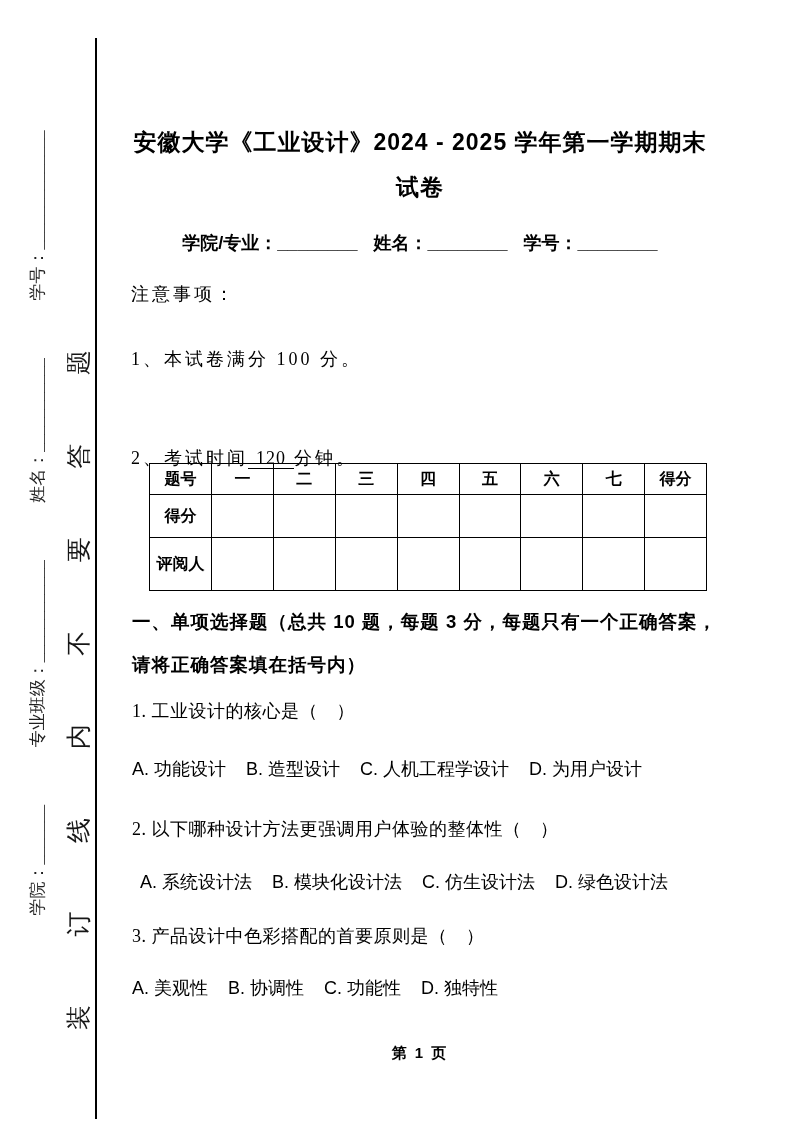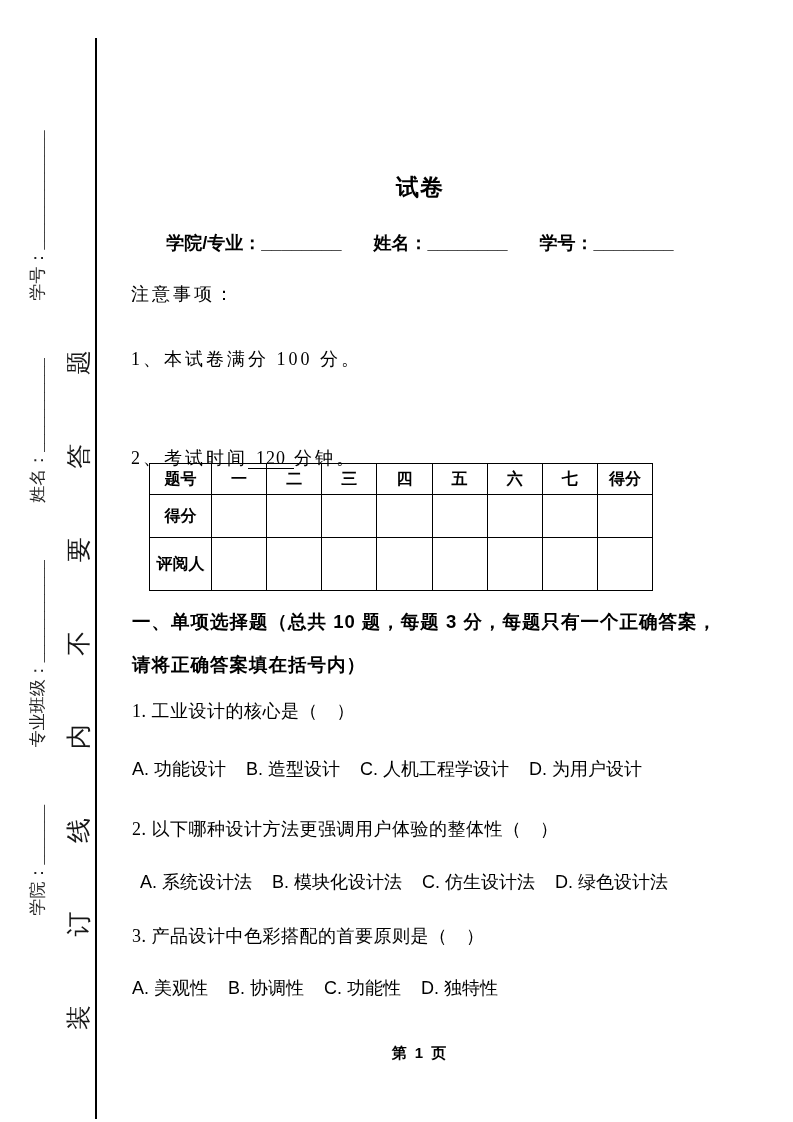--- a/index.html
+++ b/index.html
@@ -30,33 +30,33 @@
     font-family:"Liberation Serif", serif; font-size:25px; color:#161616;
     line-height:30px;
   }
 
   
   .title-line {
     left:120px; width:600px; text-align:center;
     font-weight:bold; font-size:23px; letter-spacing:1px; line-height:32px;
   }
   .info-row {
-    left:133px; width:574px; display:flex; justify-content:center; gap:32px;
+    left:133px; width:574px; display:flex; justify-content:center; gap:16px;
     font-weight:bold; font-size:18px; white-space:nowrap;
   }
   .serif-line {
     font-family:"Liberation Serif", serif; font-size:18px; color:#000000;
     letter-spacing:3px; white-space:nowrap;
   }
   .underlined-value {
     border-bottom:1.6px solid #000; padding:0 8px; letter-spacing:1px;
   }
 
   table.score-table {
-    position:absolute; left:149px; top:463px; width:504px;
+    position:absolute; left:149px; top:463px; width:558px;
     border-collapse:collapse; table-layout:fixed; font-size:16px;
   }
   table.score-table td {
     border:1.6px solid #000; text-align:center; vertical-align:middle;
     padding:0; overflow:hidden;
   }
   table.score-table .hdr td { height:30px; font-weight:bold; }
   table.score-table .r2 td { height:42px; }
   table.score-table .r3 td { height:52px; }
   table.score-table td.rowlabel { font-weight:bold; }
@@ -99,20 +99,21 @@
     <span>装</span>
     <span>订</span>
     <span>线</span>
     <span>内</span>
     <span>不</span>
     <span>要</span>
     <span>答</span>
     <span>题</span>
   </div>
 
+  <div class="abs title-line" style="top:126px;">安徽大学《工业设计》2024 - 2025 学年第一学期期末</div>
   <div class="abs title-line" style="top:171px;">试卷</div>
 
   <div class="abs info-row" style="top:231px;">
     <span>
       <span>学院/专业：</span><span>________</span>
     </span>
     <span>
       <span>姓名：</span><span>________</span>
     </span>
     <span>

